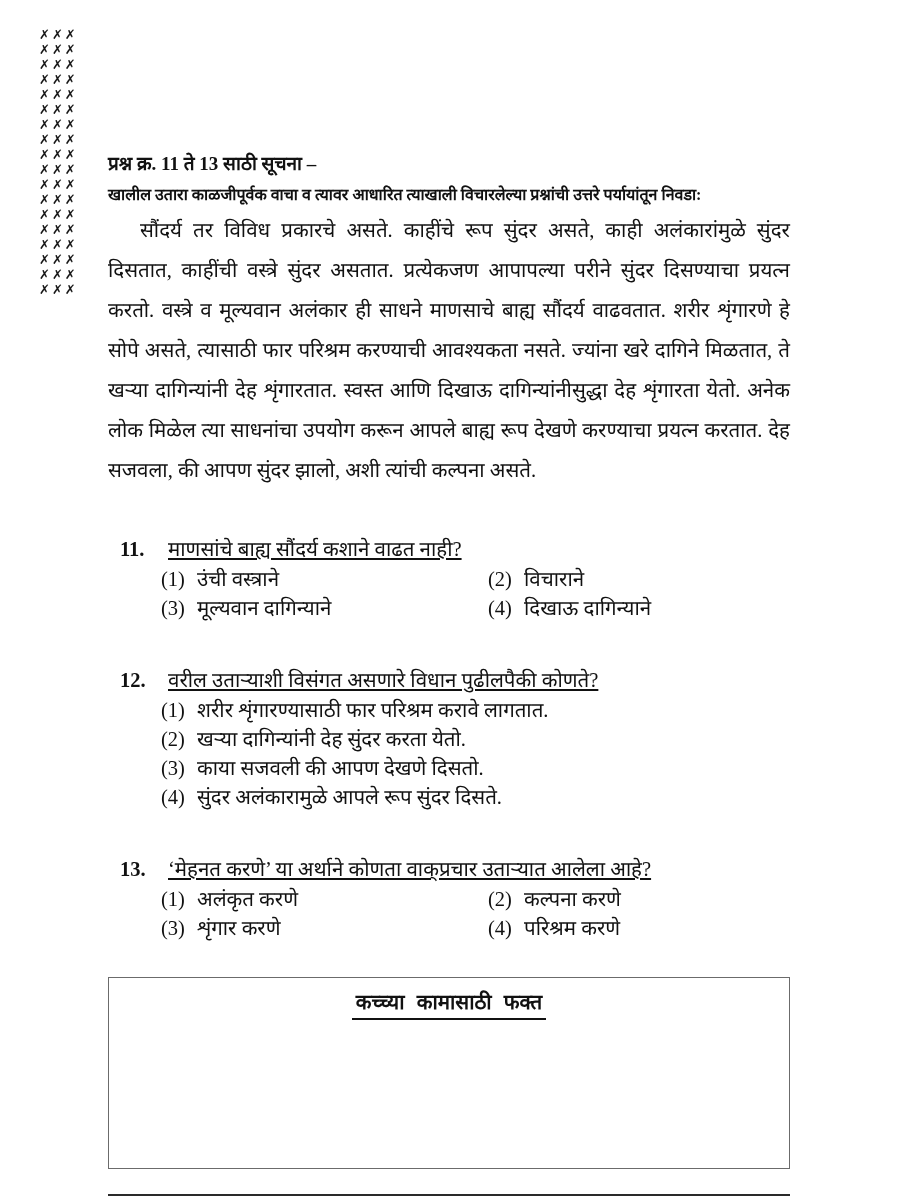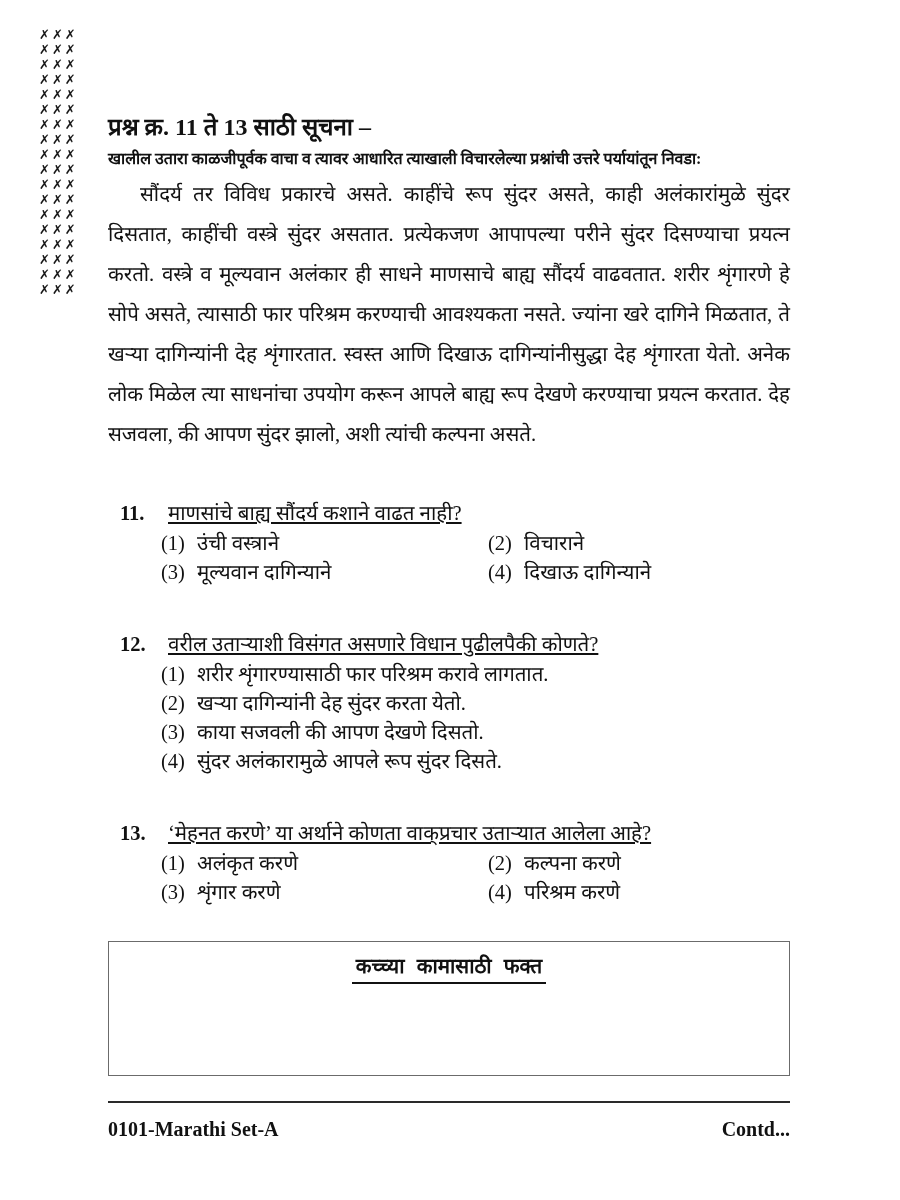--- a/index.html
+++ b/index.html
@@ -32,22 +32,23 @@
     position: absolute;
     left: 108px;
     top: 0;
     width: 682px;
     padding-top: 112px;
     font-size: 20.5px;
   }
 
   .instr-heading {
     font-weight: bold;
-    font-size: 24px;
+    font-size: 19px;
     line-height: 31px;
+    margin-top: 36px;
   }
   .instr-text {
     font-weight: bold;
     font-size: 16px;
     line-height: 31px;
     text-align: justify;
   }
   .passage {
     line-height: 40px;
     text-align: justify;
@@ -64,21 +65,21 @@
   .options.two-col {
     display: grid;
     grid-template-columns: 327px auto;
   }
   .option { display: flex; }
   .option .marker { width: 36px; flex: 0 0 36px; }
   .option .olabel { flex: 1; }
 
   .rough-box {
     margin-top: 34px;
-    height: 135px;
+    height: 192px;
     border: 1.5px solid #6b6b6b;
     text-align: center;
     padding-top: 9px;
   }
   .rough-box-title {
     display: inline-block;
     font-weight: bold;
     font-size: 20.5px;
     word-spacing: 7px;
     border-bottom: 2px solid #111;

